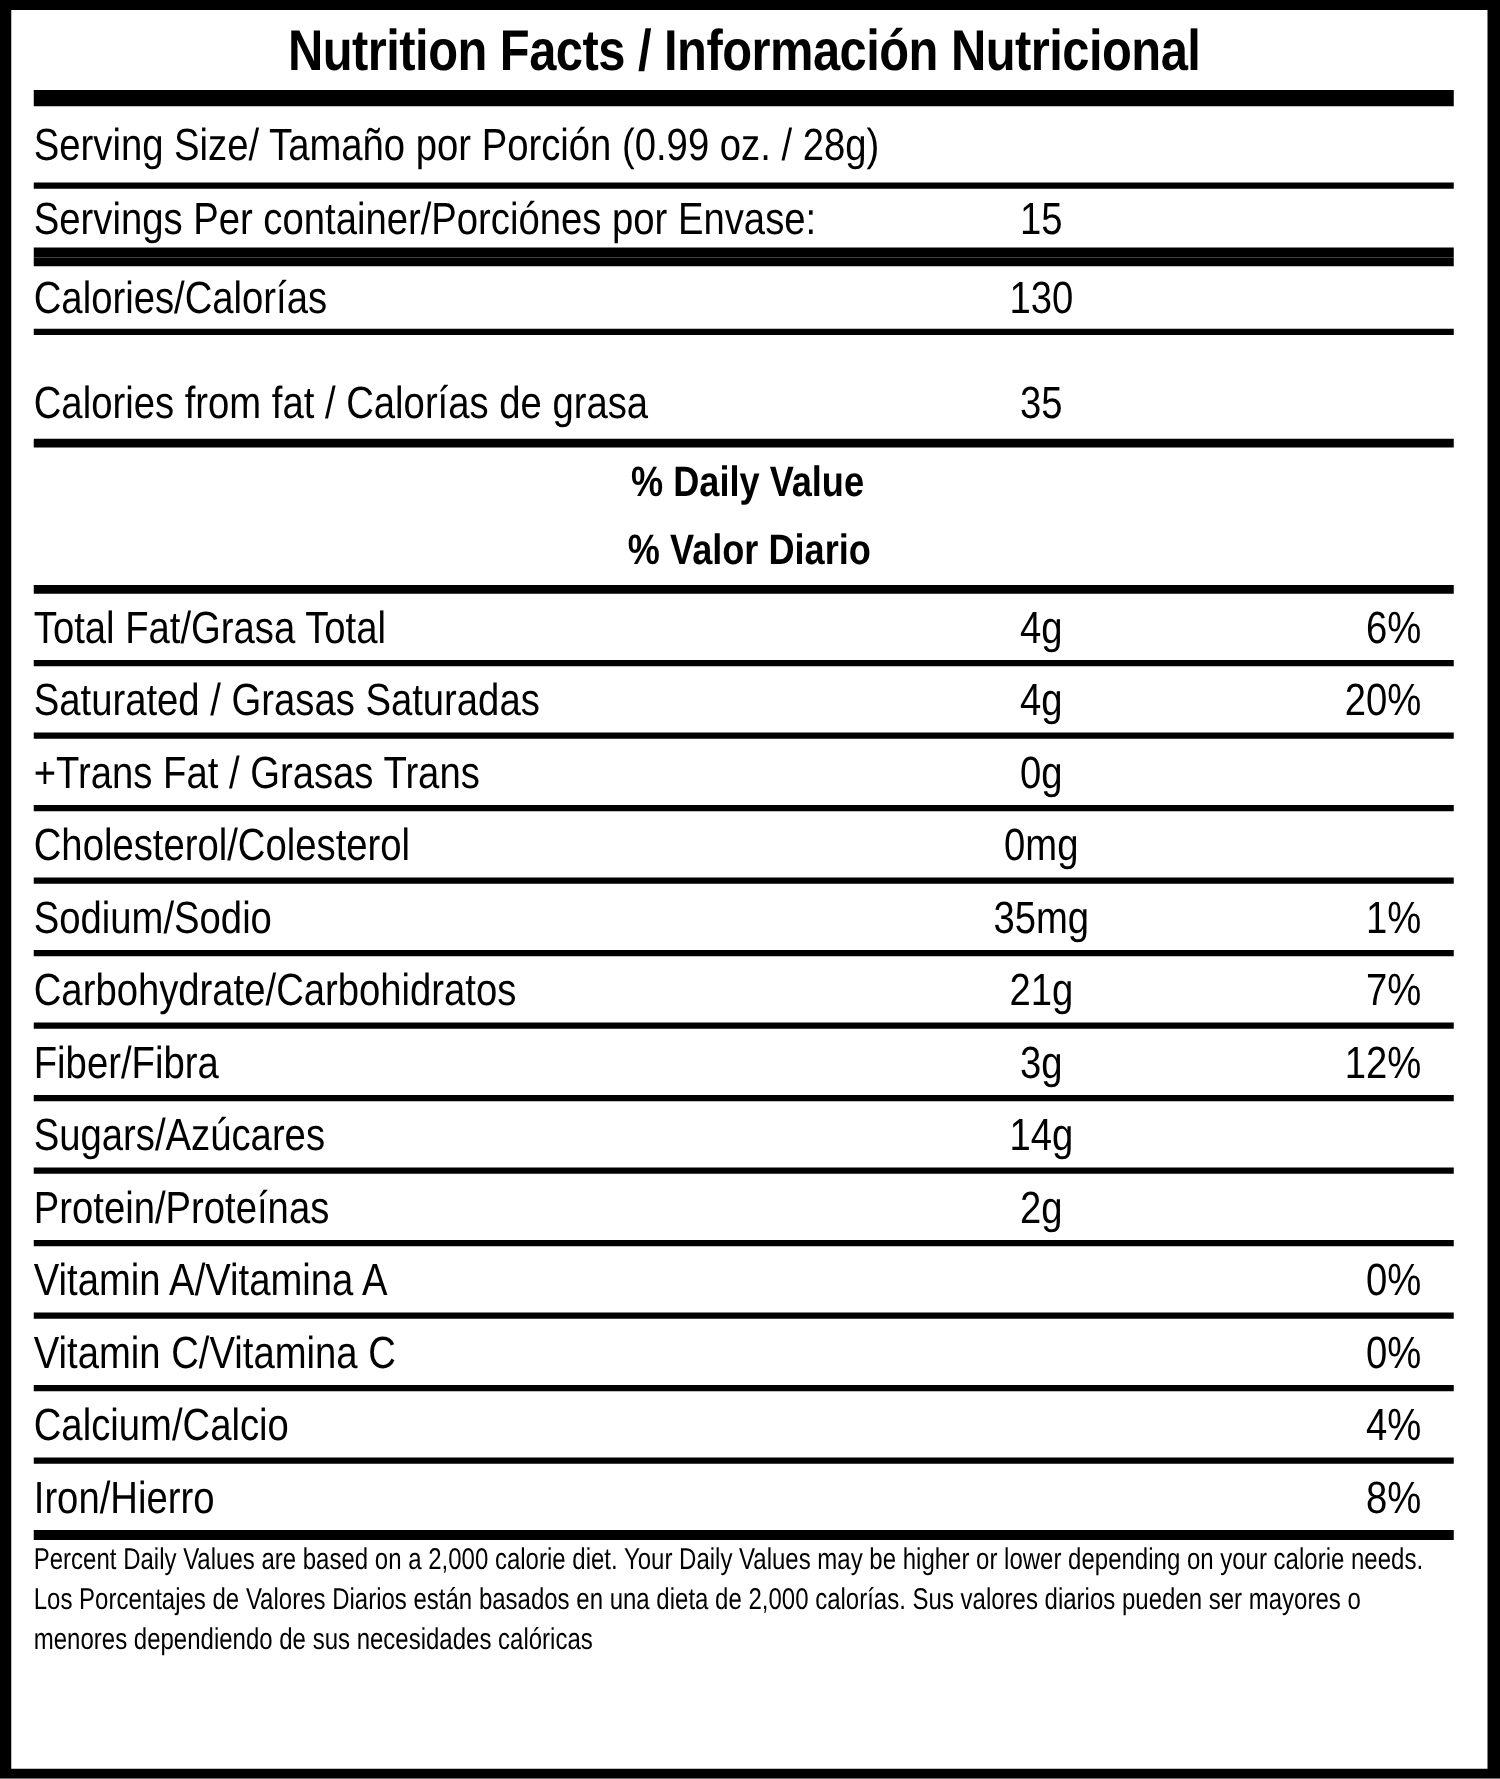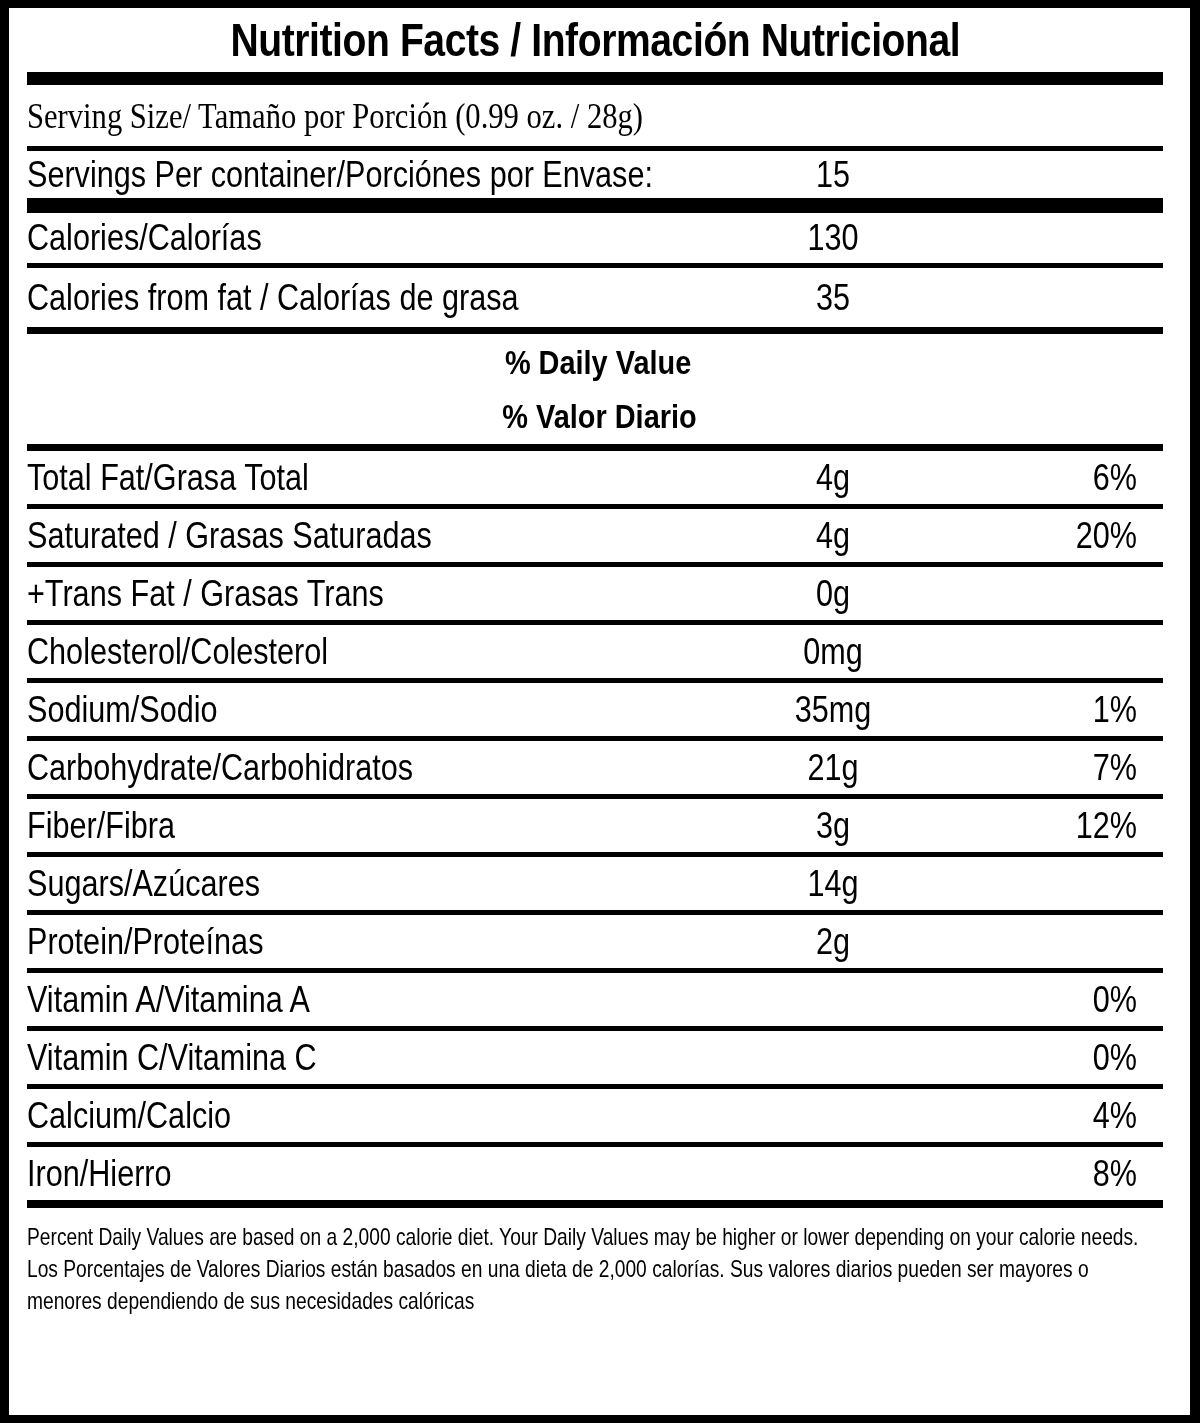--- a/index.html
+++ b/index.html
@@ -33,24 +33,24 @@
   .hr    { height: 5px;  background: #000000; }
   .hr-md { height: 7px;  background: #000000; }
   .hr-lg { height: 8px;  background: #000000; }
   .row {
     display: flex;
     align-items: center;
     height: 53px;
     font-size: 36px;
     line-height: 1;
   }
-  .row.h61 { height: 61px; font-family: Liberation Serif, serif; }
+  .row.h61 { height: 61px; }
   .row.h47 { height: 47px; }
   .row.h50 { height: 50px; }
-  .row.h59 { height: 59px; }
+  .row.h59 { height: 59px; margin-top: 24px; }
   .bold { font-weight: bold; }
   .label-cell { flex: 1 1 auto; min-width: 0; }
   .amount-cell { width: 200px; flex: 0 0 200px; text-align: center; }
   .amount-cell .txt { transform-origin: center center; }
   .dv-cell { width: 230px; flex: 0 0 230px; box-sizing: border-box; text-align: right; padding-right: 26px; }
   .dv-cell .txt { transform-origin: right center; }
   .dv-header {
     height: 110px;
     display: flex;
     flex-direction: column;
@@ -58,21 +58,20 @@
     text-align: right;
     padding-right: 26px;
     font-size: 34px;
     font-weight: bold;
   }
   .dv-header div { line-height: 54px; text-align: center; }
   .dv-header .txt { transform-origin: right center; }
   .footnote {
     height: 157px;
     box-sizing: border-box;
-    padding-top: 13px;
     font-size: 24px;
     line-height: 32px;
   }
   .footnote p {
     margin: 0;
     width: 1420px;
     transform: scaleX(0.8);
     transform-origin: left top;
   }
 </style>

